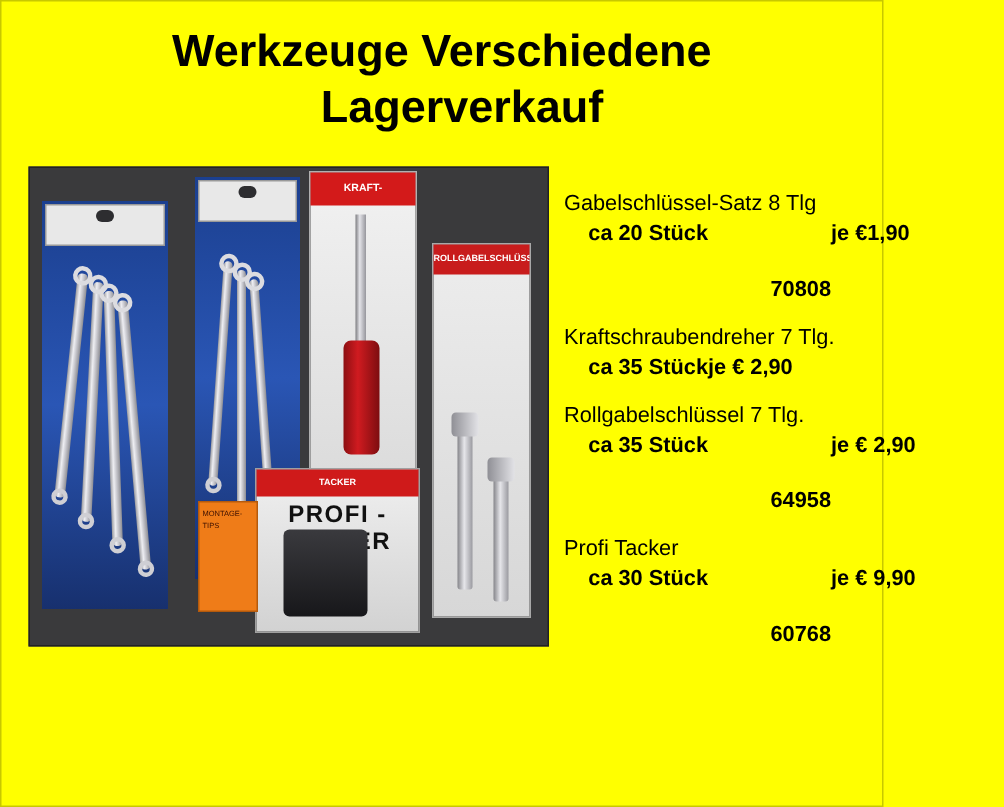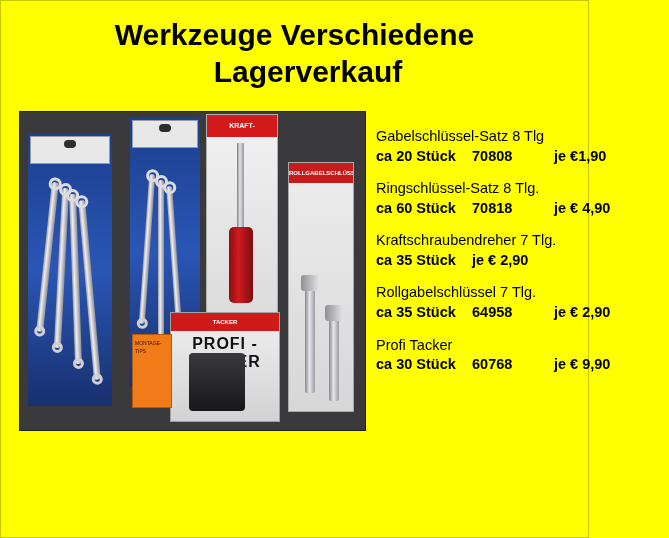--- a/index.html
+++ b/index.html
@@ -235,23 +235,24 @@
     color: #000;
     line-height: 1.35;
     white-space: nowrap;
   }
   .item-row {
     font-size: 14.5px;
     font-weight: bold;
     color: #000;
     line-height: 1.35;
     display: flex;
+    text-align: right;
   }
   .qty { width: 96px; }
-  .artno { width: 82px; }
+  .artno { width: 82px; margin-top: 37px; }
   .price { }
 </style>
 </head>
 <body>
 
 <div id="page">
 
   <div class="title">
     <span>Werkzeuge Verschiedene</span>
     <span class="line2">Lagerverkauf</span>
@@ -306,28 +307,20 @@
 
       <div class="item">
         <div class="item-name">Gabelschlüssel-Satz 8 Tlg</div>
         <div class="item-row">
           <span class="qty">ca 20 Stück</span>
           <span class="artno">70808</span>
           <span class="price">je €1,90</span>
         </div>
       </div>
 
-      <div class="item">
-        <div class="item-name">Ringschlüssel-Satz 8 Tlg.</div>
-        <div class="item-row">
-          <span class="qty">ca 60 Stück</span>
-          <span class="artno">70818</span>
-          <span class="price">je € 4,90</span>
-        </div>
-      </div>
 
       <div class="item">
         <div class="item-name">Kraftschraubendreher 7 Tlg.</div>
         <div class="item-row">
           <span class="qty">ca 35 Stück</span>
           <span class="price">je € 2,90</span>
         </div>
       </div>
 
       <div class="item">

